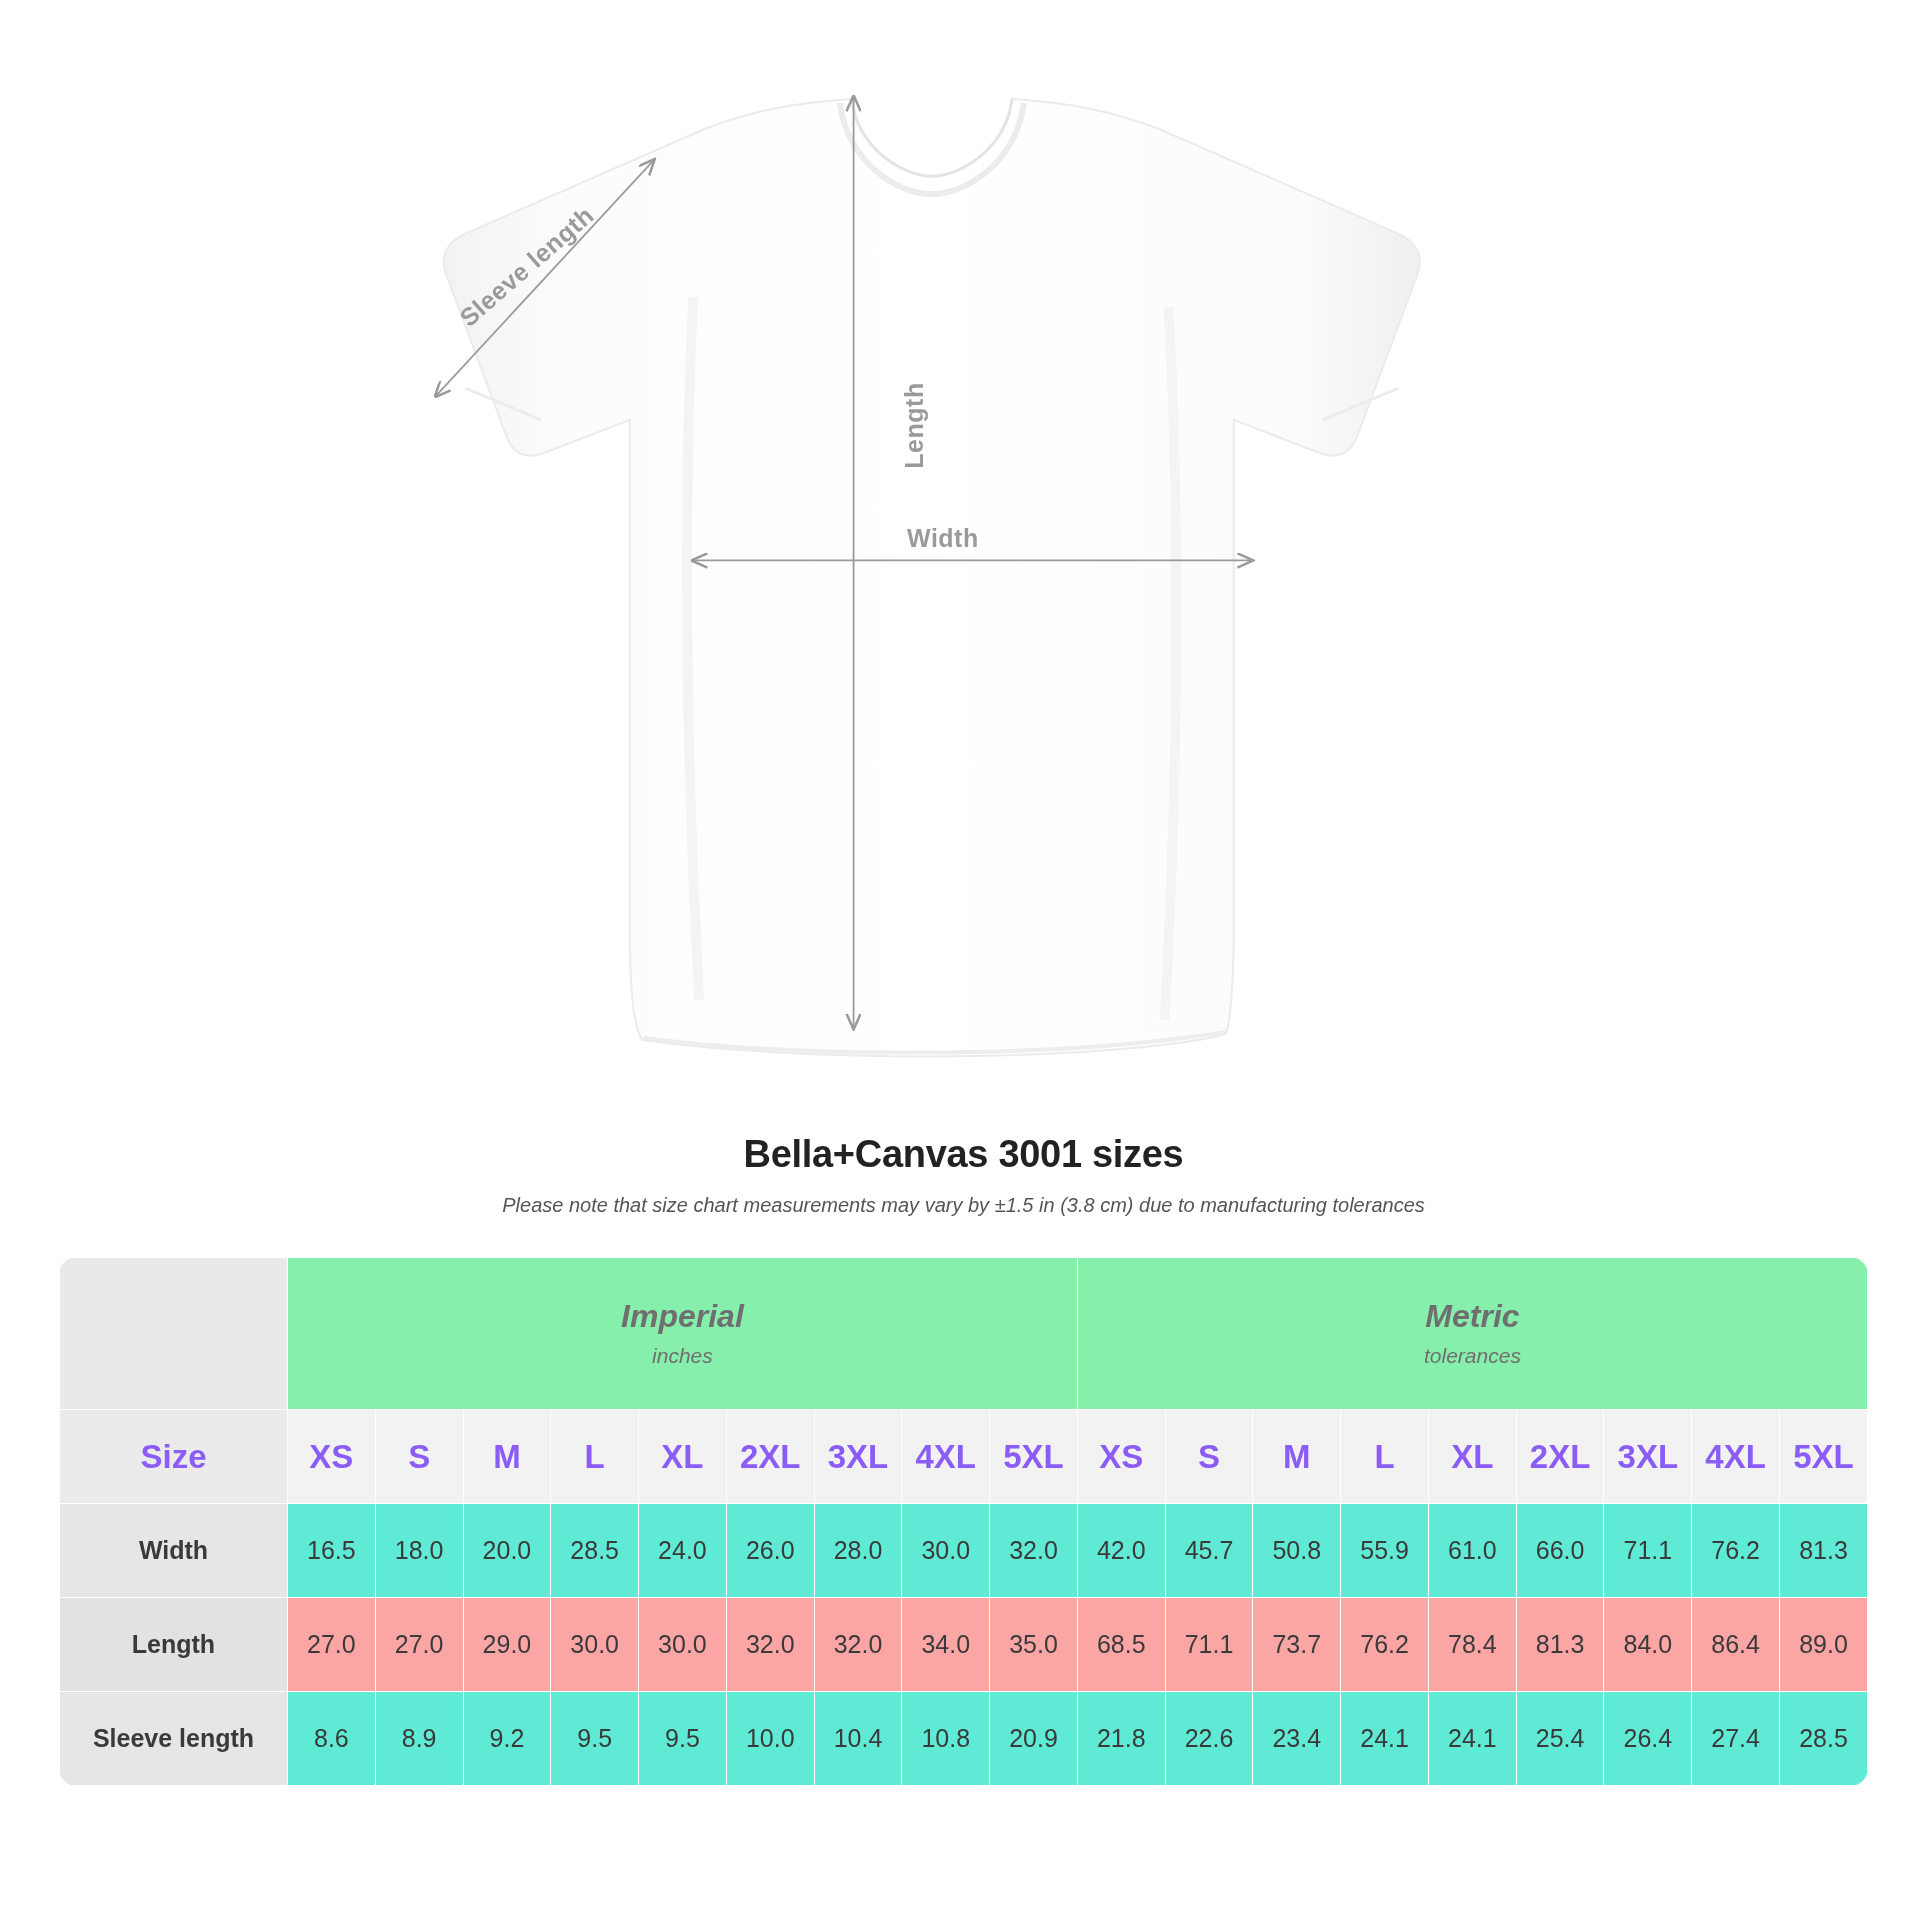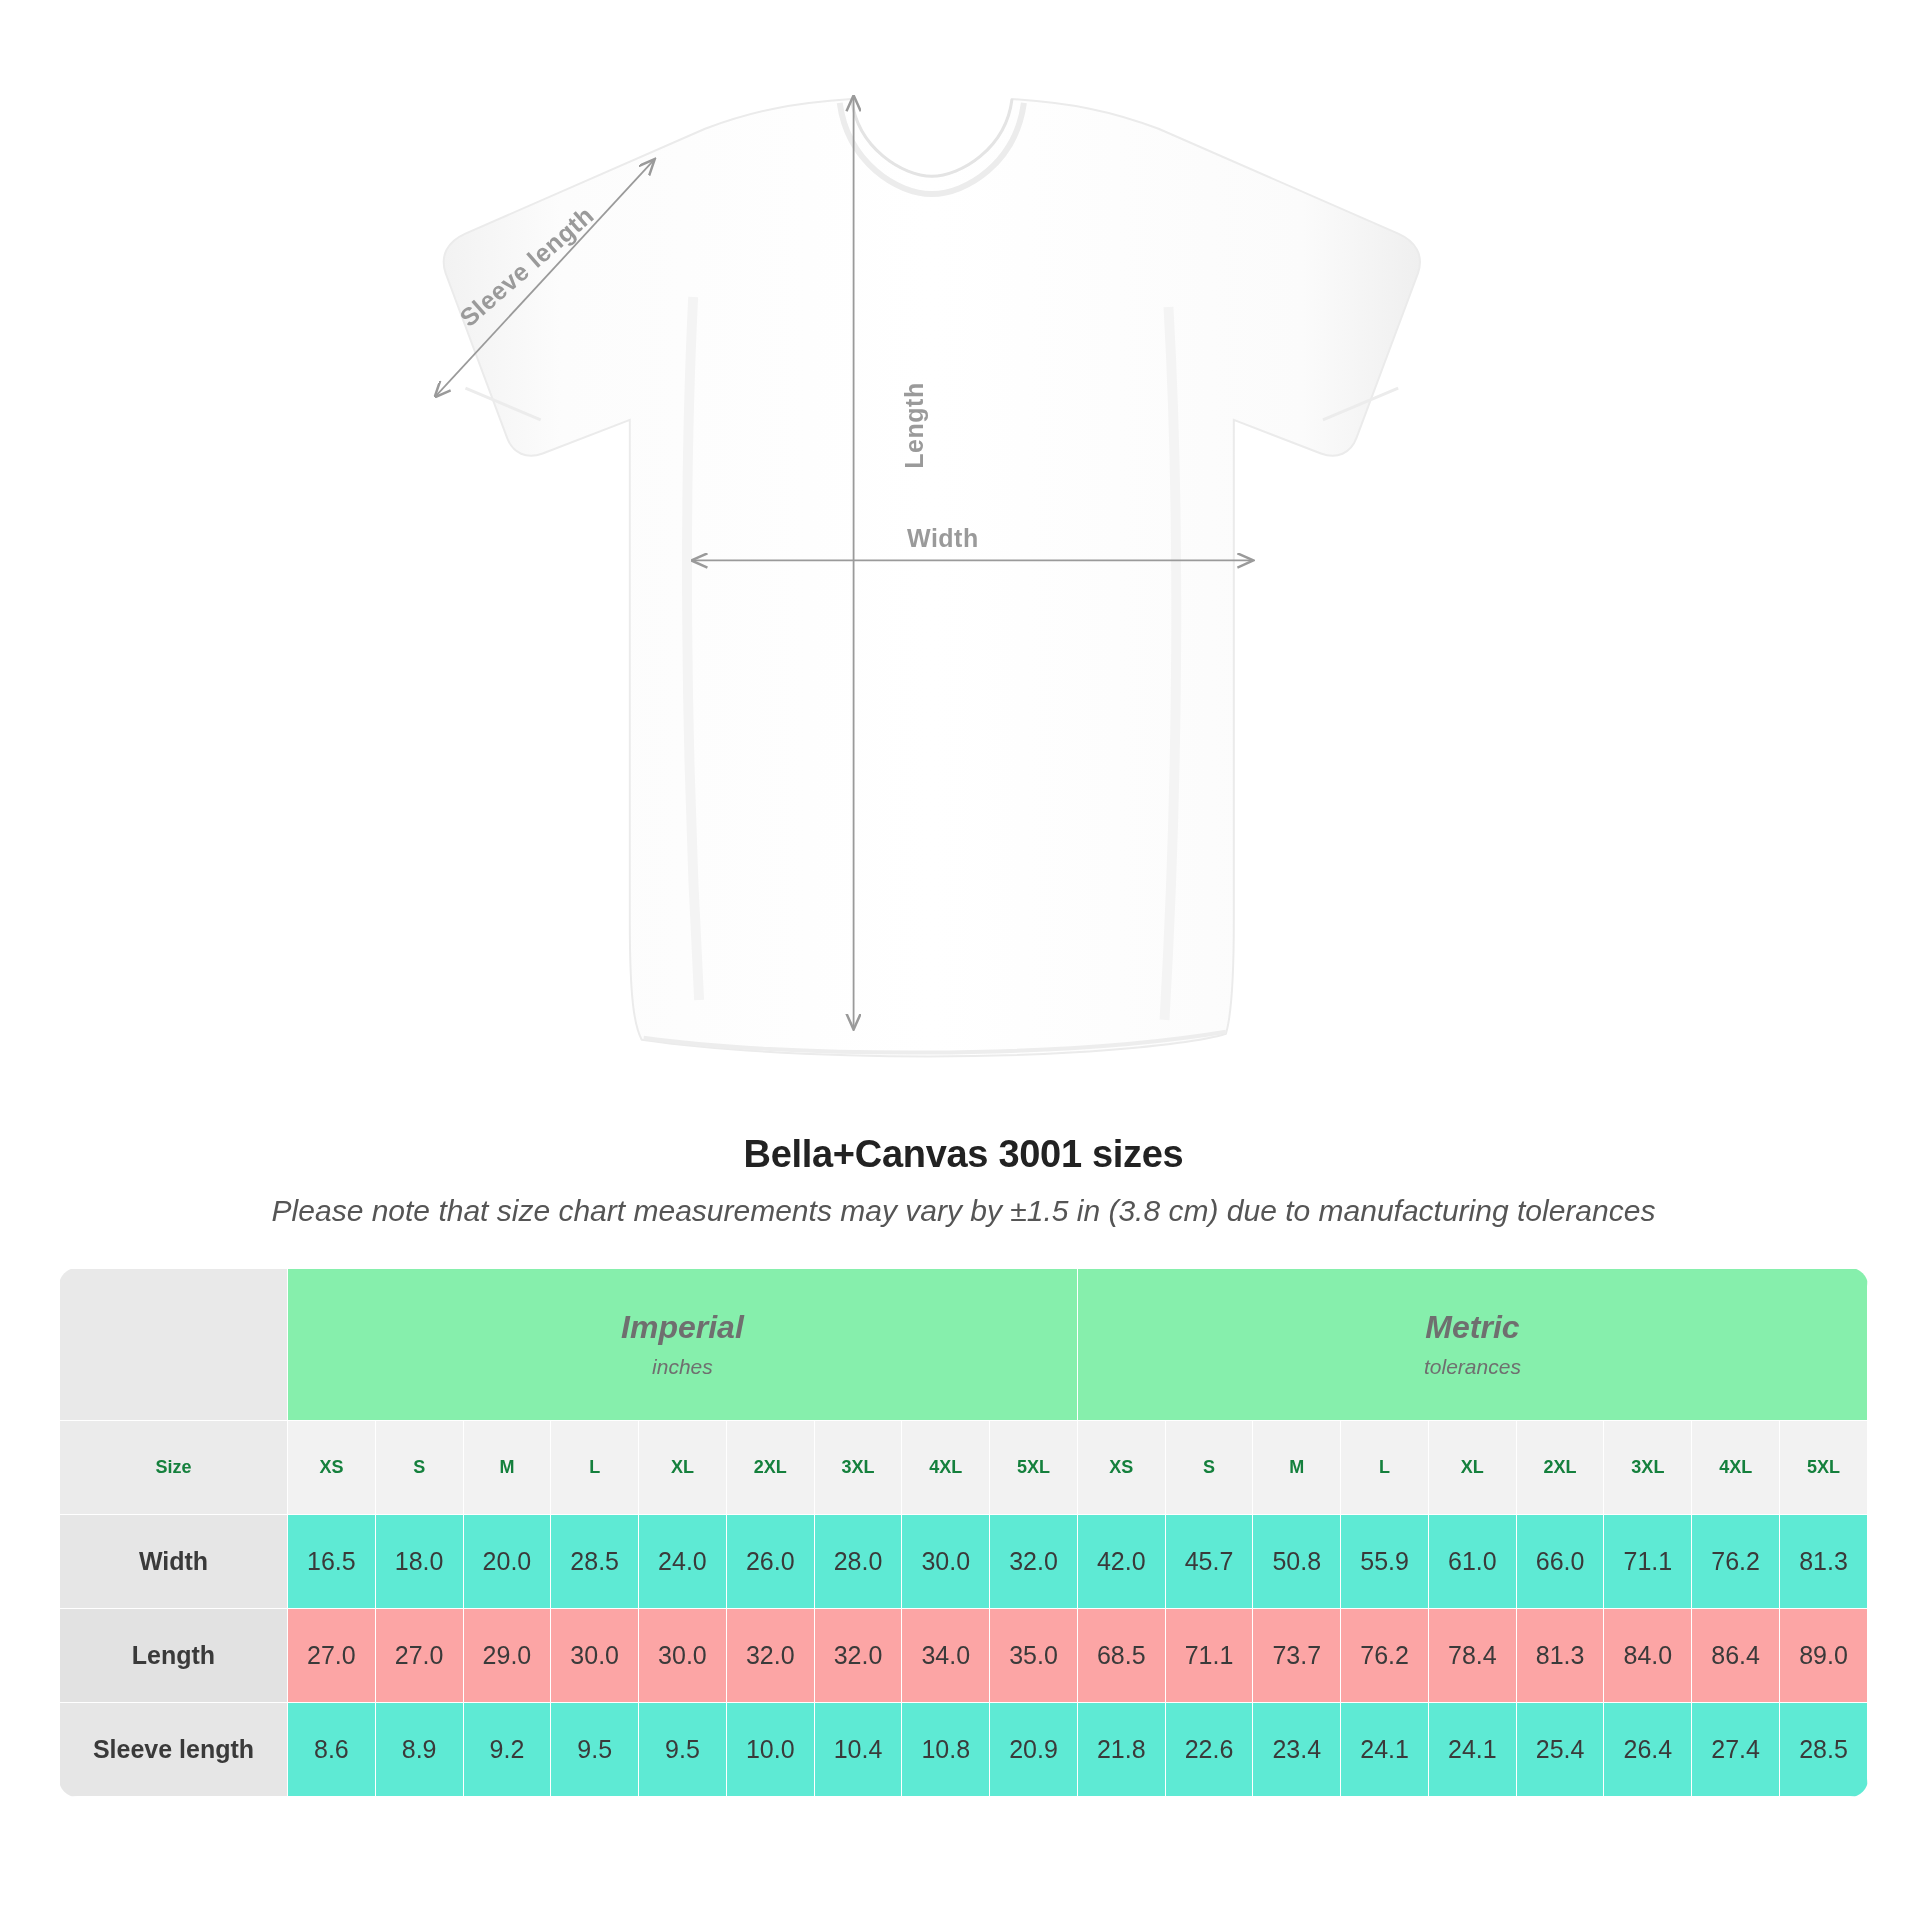--- a/index.html
+++ b/index.html
@@ -62,21 +62,21 @@
     margin-top: 24px;
   }
   .chart-title {
     font-size: 38px;
     font-weight: bold;
     color: #222222;
     margin: 0;
     letter-spacing: -0.3px;
   }
   .chart-note {
-    font-size: 30px;
+    font-size: 20px;
     font-style: italic;
     color: #555555;
     margin: 18px 0 0 0;
   }
 
   
   .table-wrap {
     margin: 40px 59px 0 59px;
     border-radius: 18px;
     overflow: hidden;
@@ -107,23 +107,23 @@
   }
   .unit-sub {
     font-size: 21px;
     font-style: italic;
     color: #6f6f6f;
     margin-top: 10px;
   }
   .size-row th, .size-row td {
     background: #f2f2f2;
     height: 91px;
-    font-size: 18px;
-    font-weight: bold;
-    color: #15803d;
+    font-size: 33px;
+    font-weight: bold;
+    color: #8b5cf6;
   }
   .row-label {
     background: #ebebeb !important;
     font-size: 25px;
     font-weight: bold;
     color: #444444;
     width: 228px;
   }
   .data-row td {
     height: 91px;

